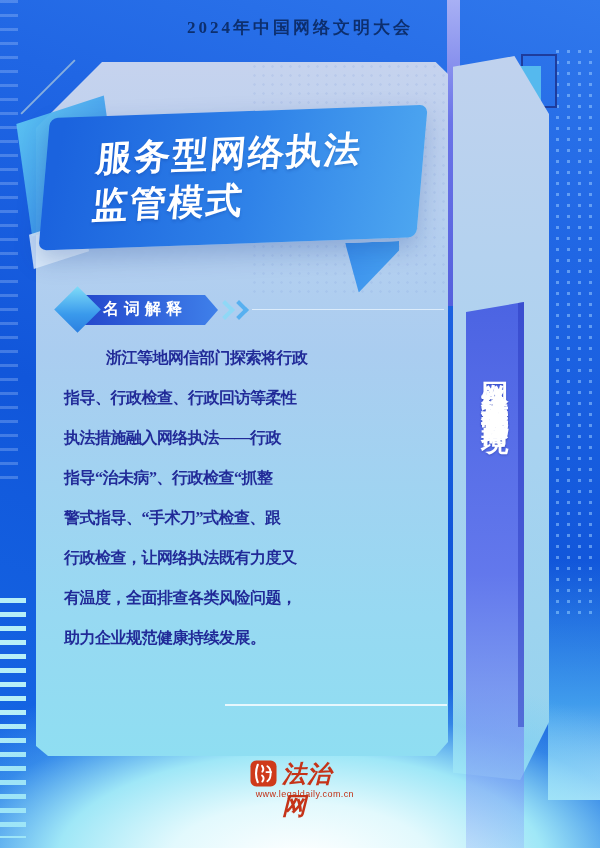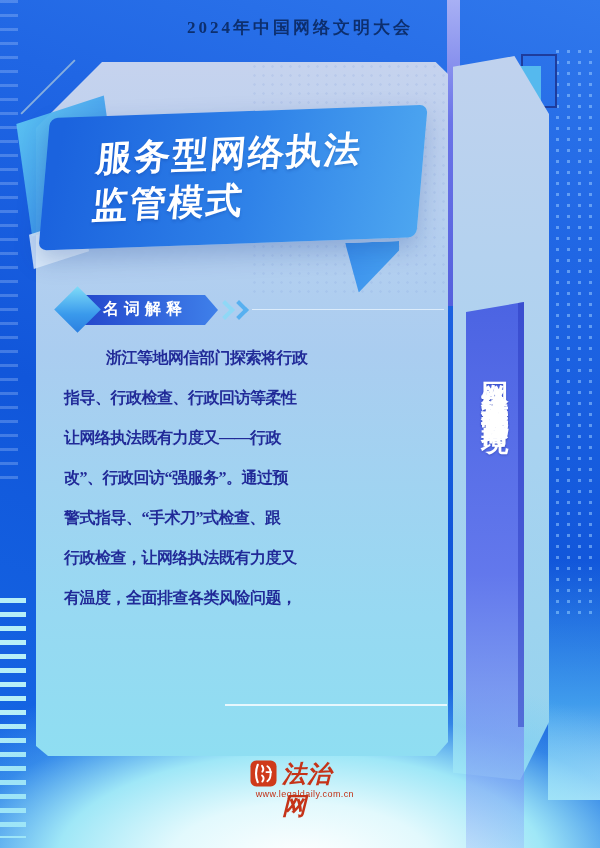--- a/index.html
+++ b/index.html
@@ -134,25 +134,26 @@
   <div class="abs badge-rect"></div>
   <div class="abs badge-diamond"></div>
   <div class="abs badge-label">名词解释</div>
   <div class="abs chev" style="left:218px;top:303px;"></div>
   <div class="abs chev chev2" style="left:232px;top:303px;"></div>
   <div class="abs badge-line"></div>
 
   <div class="abs body-lines">
     <div class="ln indent">浙江等地网信部门探索将行政</div>
     <div class="ln">指导、行政检查、行政回访等柔性</div>
-    <div class="ln">让网络执法既有力度又——行政</div>
-    <div class="ln">改”、行政回访“强服务”。通过预</div>
+    <div class="ln">执法措施融入网络执法——行政</div>
+    <div class="ln">指导“治未病”、行政检查“抓整</div>
     <div class="ln">警式指导、“手术刀”式检查、跟</div>
     <div class="ln">行政检查，让网络执法既有力度又</div>
     <div class="ln">有温度，全面排查各类风险问题，</div>
+    <div class="ln">助力企业规范健康持续发展。</div>
   </div>
   <div class="abs separator"></div>
 
   <div class="abs vbar">
     <div class="vbar-bevel"></div>
     <div class="vbar-text">网络执法推动优化营商环境</div>
   </div>
 
   <div class="abs logo">
     <svg class="logo-seal" viewBox="0 0 28 28">

